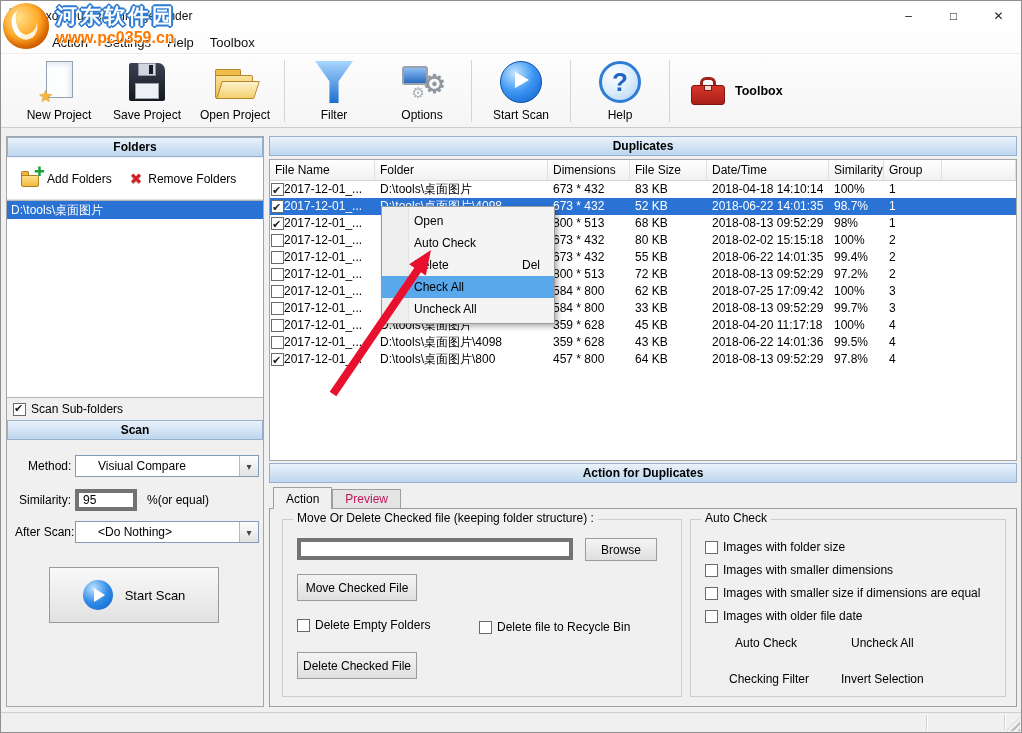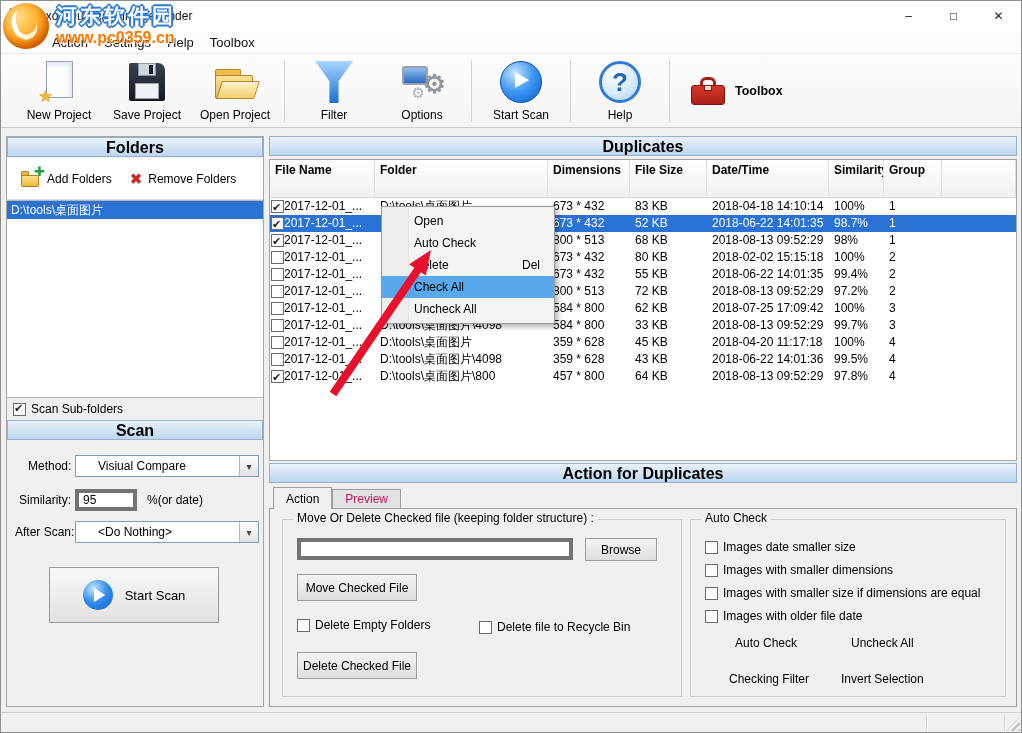--- a/index.html
+++ b/index.html
@@ -50,21 +50,21 @@
   
   .tbtn-toolbox{flex-direction:row;width:auto;padding:0 16px;gap:10px;}
   .ic-toolbox{position:relative;width:34px;height:30px;flex:none;}
   .ic-toolbox .handle{position:absolute;left:9px;top:1px;width:16px;height:9px;border:3px solid #9e241b;border-bottom:none;border-radius:6px 6px 0 0;}
   .ic-toolbox .box{position:absolute;left:0;top:9px;width:34px;height:20px;background:linear-gradient(var(--toolbox-red),#a81f16);border:1px solid #7e160f;border-radius:3px;}
   .ic-toolbox .latch{position:absolute;left:13px;top:9px;width:8px;height:6px;background:#f3d9d6;border:1px solid #7e160f;}
   .tlabel-bold{font-size:12.5px;font-weight:bold;}
 
   
   .main{position:absolute;top:127px;left:0;right:0;bottom:20px;background:#f0f0f0;}
-  .sec-header{background:linear-gradient(var(--header-top),var(--header-bottom));border:1px solid #96b0cd;font-weight:bold;text-align:center;font-size:16px;line-height:19px;height:20px;}
+  .sec-header{background:linear-gradient(var(--header-top),var(--header-bottom));border:1px solid #96b0cd;font-weight:bold;text-align:center;font-size:12px;line-height:19px;height:20px;}
 
   
   .left-panel{position:absolute;left:5px;top:8px;width:258px;height:571px;border:1px solid #a6a6a6;background:#f0f0f0;}
   .folder-btns{position:absolute;left:0;right:0;top:21px;height:42px;background:#fff;border-bottom:1px solid #e0e0e0;display:flex;align-items:center;gap:18px;padding-left:14px;}
   .mini-btn{display:flex;align-items:center;gap:6px;font-size:12px;}
   .ic-addf{position:relative;width:20px;height:17px;flex:none;}
   .ic-addf .f{position:absolute;left:0;bottom:0;width:18px;height:12px;background:linear-gradient(#ffe08a,#f2b93f);border:1px solid #ad7f1f;border-radius:2px;}
   .ic-addf .t{position:absolute;left:0;top:1px;width:8px;height:5px;background:#f2b93f;border:1px solid #ad7f1f;border-bottom:none;border-radius:2px 2px 0 0;}
   .ic-addf .plus{position:absolute;right:-4px;top:-6px;color:#1f9e3e;font-weight:bold;font-size:13px;text-shadow:0 0 2px #fff;}
   .ic-removef{color:#d32424;font-weight:bold;font-size:15px;line-height:15px;text-shadow:0 1px 1px rgba(0,0,0,.25);}
@@ -79,21 +79,21 @@
   .combo::after{content:"▾";position:absolute;right:0;top:0;bottom:0;width:18px;display:flex;align-items:center;justify-content:center;background:linear-gradient(#fdfdfd,#e2e2e2);border-left:1px solid #b9b9b9;font-size:10px;color:#444;}
   .tinput{position:absolute;height:22px;background:#fff;border:4px solid #737373;font-size:12px;padding:0 4px;font-family:"Liberation Sans",sans-serif;}
   .start-btn{position:absolute;left:42px;top:126px;width:170px;height:56px;border:1px solid #9a9a9a;background:linear-gradient(#f9f9f9,#e1e1e1);display:flex;align-items:center;justify-content:center;gap:12px;font-size:13px;}
   .play-circle{width:30px;height:30px;border-radius:50%;background:radial-gradient(circle at 35% 28%,#bfe2ff,#2f8be8 50%,#0d5fc4);position:relative;flex:none;}
   .play-tri{position:absolute;left:11px;top:8px;width:0;height:0;border-left:11px solid #fff;border-top:7px solid transparent;border-bottom:7px solid transparent;}
 
   
   .right-panel{position:absolute;left:268px;top:8px;right:4px;height:571px;}
   .dup-table{position:absolute;left:0;right:0;top:23px;height:302px;background:#fff;border:1px solid #a6a6a6;overflow:hidden;}
   .tgrid{display:grid;grid-template-columns:105px 173px 82px 77px 122px 55px 58px 1fr;}
-  .thead{height:38px;background:linear-gradient(#ffffff,#f1f1f1);border-bottom:1px solid #d6d6d6;font-weight:bold;}
+  .thead{height:21px;background:linear-gradient(#ffffff,#f1f1f1);border-bottom:1px solid #d6d6d6;}
   .th{line-height:20px;padding-left:5px;border-right:1px solid #e0e0e0;font-size:12px;white-space:nowrap;overflow:hidden;}
   .trow{height:17px;line-height:17px;font-size:12px;}
   .trow.selected{background:var(--selection);color:#fff;}
   .td{padding-left:5px;white-space:nowrap;overflow:hidden;}
   .td.c0{display:flex;align-items:center;padding-left:1px;}
   .cb{display:inline-block;width:13px;height:13px;background:#fff;border:1px solid #6b6b6b;position:relative;flex:none;vertical-align:middle;}
   .cb.checked::after{content:"✔";position:absolute;left:0px;top:-2px;font-size:11px;font-weight:bold;color:#222;}
   .action-header{position:absolute;left:0;right:0;top:327px;}
   .tabs{position:absolute;left:0;right:0;top:350px;height:22px;display:flex;align-items:flex-end;padding-left:4px;}
   .tab{border:1px solid #9e9e9e;border-bottom:none;padding:0 12px;font-size:12px;}
@@ -246,21 +246,21 @@
         <span>Scan Sub-folders</span>
       </div>
       <div class="sec-header scan-header">Scan</div>
       <div class="scan-body">
         <span class="f-label" style="left:21px;top:18px;">Method:</span>
         <div class="combo" style="left:68px;top:14px;width:184px;">
           <span>Visiual Compare</span>
         </div>
         <span class="f-label" style="left:12px;top:52px;">Similarity:</span>
         <input class="tinput" style="left: 68px; top: 48px; width: 62px;" value="95">
-        <span class="f-label" style="left:140px;top:52px;">%(or date)</span>
+        <span class="f-label" style="left:140px;top:52px;">%(or equal)</span>
         <span class="f-label" style="left:8px;top:84px;">After Scan:</span>
         <div class="combo" style="left:68px;top:80px;width:184px;">
           <span>&lt;Do Nothing&gt;</span>
         </div>
         <div class="start-btn">
           <span class="play-circle">
               <span class="play-tri"></span>
             </span>
           <span>Start Scan</span>
         </div>
@@ -448,21 +448,21 @@
             <span class="cb"></span>
             <span>Delete file to Recycle Bin</span>
           </div>
           <div class="btn" style="left:14px;top:132px;width:120px;height:27px;">Delete Checked File</div>
         </div>
 
         <div class="grp grp-auto">
           <span class="grp-caption">Auto Check</span>
           <div class="cb-row" style="left:14px;top:20px;">
             <span class="cb"></span>
-            <span>Images date smaller size</span>
+            <span>Images with folder size</span>
           </div>
           <div class="cb-row" style="left:14px;top:43px;">
             <span class="cb"></span>
             <span>Images with smaller dimensions</span>
           </div>
           <div class="cb-row" style="left:14px;top:66px;">
             <span class="cb"></span>
             <span>Images with smaller size if dimensions are equal</span>
           </div>
           <div class="cb-row" style="left:14px;top:89px;">

